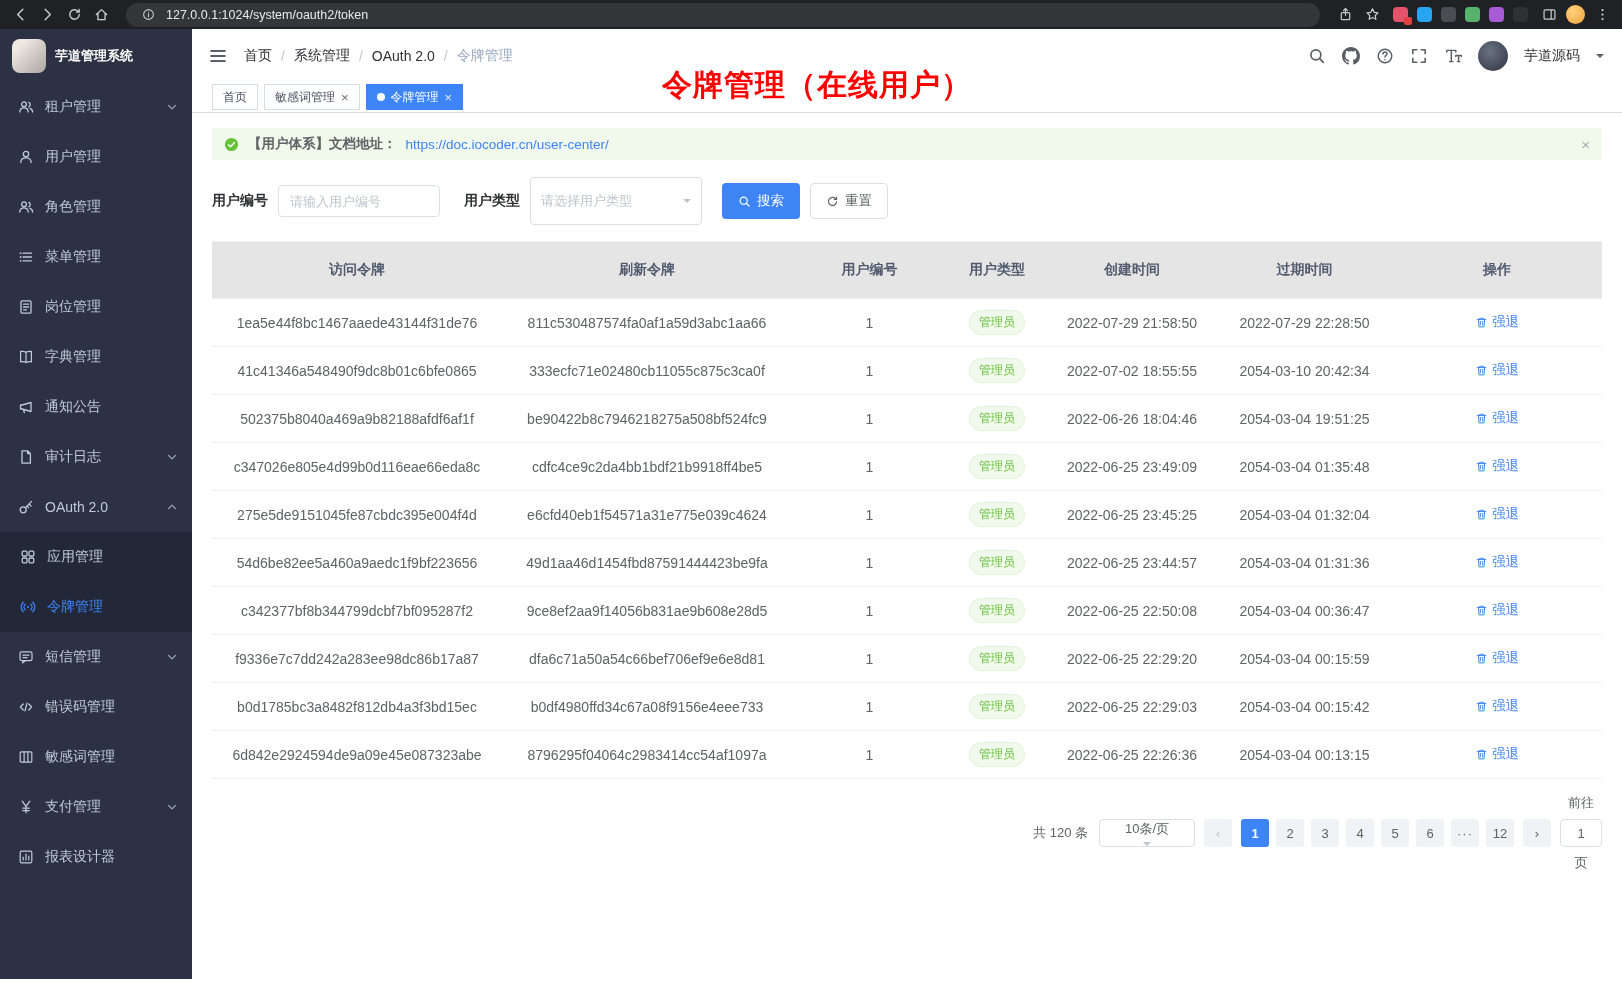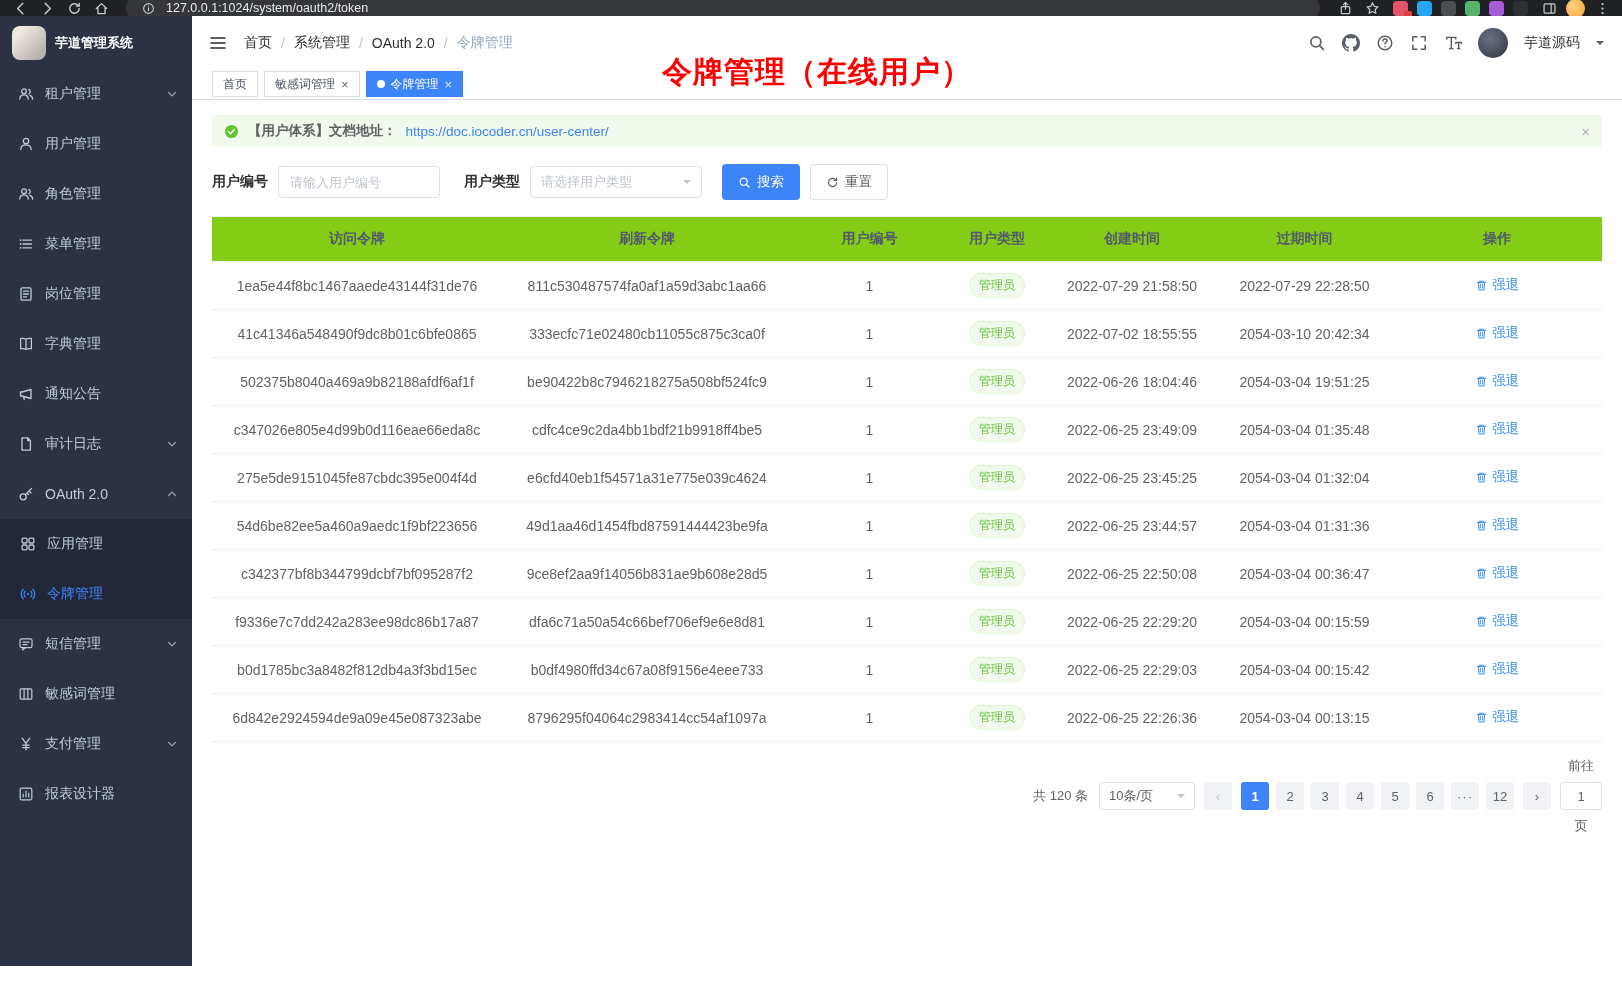--- a/index.html
+++ b/index.html
@@ -11,21 +11,21 @@
     --sidebar-text:#bfcbd9;
     --annotation:#ff0000;
   }
   *{box-sizing:border-box;margin:0;padding:0;}
   html,body{width:1622px;height:982px;overflow:hidden;}
   body{font-family:"Liberation Sans","DejaVu Sans",sans-serif;background:#fff;}
   svg{display:block;}
   .ic12{width:13px;height:13px;}
 
   
-  .browser-bar{height:16px;background:#202124;display:flex;align-items:center;padding:0 10px;gap:7px;}
+  .browser-bar{height:29px;background:#202124;display:flex;align-items:center;padding:0 10px;gap:7px;}
   .nav-ic{width:20px;height:20px;color:#c7cace;display:flex;align-items:center;justify-content:center;cursor:pointer;flex-shrink:0;}
   .nav-ic svg{width:15px;height:15px;}
   .url-pill{flex:1;height:24px;background:#35363a;border-radius:12px;display:flex;align-items:center;padding:0 12px;gap:8px;margin:0 8px;min-width:0;}
   .url-pill .nav-ic svg{width:13px;height:13px;}
   .url-text{color:#e8eaed;font-size:12.5px;white-space:nowrap;}
   .ext-wrap{display:flex;align-items:center;gap:9px;margin:0 4px;}
   .ext-dot{width:15px;height:15px;border-radius:4px;position:relative;display:inline-block;cursor:pointer;}
   .ext-badge{position:absolute;right:-4px;bottom:-3px;width:8px;height:8px;border-radius:2px;background:#e04040;}
   .browser-avatar{width:19px;height:19px;border-radius:50%;background:radial-gradient(circle at 35% 35%,#ffcf7d,#f2a33c);cursor:pointer;flex-shrink:0;}
 
@@ -77,39 +77,39 @@
   .alert-ic{width:15px;height:15px;color:var(--success);}
   .alert-ic svg{width:15px;height:15px;}
   .alert-text{color:#606266;font-weight:700;}
   .alert-link{color:var(--accent);text-decoration:none;cursor:pointer;}
   .alert-close{margin-left:auto;color:#a8abb2;font-size:15px;cursor:pointer;}
 
   .filters{display:flex;align-items:center;gap:10px;margin:17px 0 16px 0;font-size:14px;}
   .f-label{font-weight:700;color:#303133;}
   .f-input{width:162px;height:32px;border:1px solid #dcdfe6;border-radius:4px;padding:0 11px;font-size:13px;color:#606266;outline:none;font-family:inherit;}
   .f-input::placeholder{color:#bfc4cc;}
-  .f-select{width:172px;height:32px;border:1px solid #dcdfe6;border-radius:4px;display:flex;align-items:center;justify-content:space-between;padding:0 10px;color:#bfc4cc;font-size:13px;cursor:pointer;}
+  .f-select{width:172px;height:48px;border:1px solid #dcdfe6;border-radius:4px;display:flex;align-items:center;justify-content:space-between;padding:0 10px;color:#bfc4cc;font-size:13px;cursor:pointer;}
   .sel-caret{width:0;height:0;border:4.5px solid transparent;border-top-color:#c0c4cc;margin-top:4px;}
   .btn{height:36px;border-radius:4px;padding:0 15px;display:inline-flex;align-items:center;gap:6px;font-size:13.5px;cursor:pointer;border:1px solid transparent;font-family:inherit;}
   .btn svg{width:13px;height:13px;}
   .btn-primary{background:var(--accent);color:#fff;margin-left:10px;}
   .btn-plain{background:#fff;border-color:#dcdfe6;color:#606266;}
 
   
   .tbl{--cols:290px 290px 155px 100px 170px 175px 1fr;width:100%;}
-  .tbl-head{display:grid;grid-template-columns:var(--cols);height:46px;align-items:center;border-top:1px solid #ebeef5;border-bottom:1px solid #ebeef5;background:#84cc16;color:#515a6e;font-weight:700;font-size:14px;text-align:center;}
+  .tbl-head{display:grid;grid-template-columns:var(--cols);height:58px;align-items:center;border-top:1px solid #ebeef5;border-bottom:1px solid #ebeef5;background:#e5e5e5;color:#515a6e;font-weight:700;font-size:14px;text-align:center;}
   .tbl-row{display:grid;grid-template-columns:var(--cols);height:48px;align-items:center;border-bottom:1px solid #ebeef5;color:#606266;font-size:14px;text-align:center;}
   .td{white-space:nowrap;overflow:hidden;text-overflow:ellipsis;padding:0 4px;}
   .badge{display:inline-block;padding:3px 9px;font-size:12px;color:var(--success);background:var(--success-bg);border:1px solid #e1f3d8;border-radius:12px;}
   .action-link{color:var(--accent);font-size:13.5px;display:inline-flex;align-items:center;gap:4px;cursor:pointer;}
 
   
   .pager{display:flex;justify-content:flex-end;align-items:center;gap:9px;margin-top:15px;font-size:13px;color:#606266;}
   .pg-total{margin-right:2px;}
-  .pg-size{width:96px;height:28px;border:1px solid #dcdfe6;border-radius:4px;display:flex;align-items:center;justify-content:space-between;padding:0 9px;color:#606266;cursor:pointer;}
+  .pg-size{width:96px;height:28px;border:1px solid #dcdfe6;border-radius:4px;display:flex;align-items:center;justify-content:space-between;padding:0 9px;color:#606266;cursor:pointer;flex-direction:column;}
   .pg-pages{display:flex;align-items:center;gap:7px;}
   .pg-btn{min-width:28px;height:28px;border-radius:3px;background:#f0f2f5;display:inline-flex;align-items:center;justify-content:center;font-size:13px;color:#606266;cursor:pointer;padding:0 5px;}
   .pg-btn.active{background:var(--accent);color:#fff;font-weight:700;}
   .pg-btn.disabled{color:#c0c4cc;}
   .pg-btn.ell{letter-spacing:1px;}
   .pg-goto{display:flex;align-items:center;gap:7px;flex-direction:column;}
   .pg-goto input{width:42px;height:28px;border:1px solid #dcdfe6;border-radius:4px;text-align:center;color:#606266;font-size:13px;outline:none;font-family:inherit;}
 </style>
 </head>
 <body>
@@ -507,20 +507,29 @@
      <span class="mi-label">短信管理</span>
      <span class="mi-chevron chev-down">
             <svg viewBox="0 0 16 16">
               <use href="#i-chevron"></use>
             </svg>
           </span>
    </div>
         <div class="menu-item">
      <span class="mi-icon">
             <svg viewBox="0 0 16 16">
+              <use href="#i-code"></use>
+            </svg>
+          </span>
+     <span class="mi-label">错误码管理</span>
+
+   </div>
+        <div class="menu-item">
+     <span class="mi-icon">
+            <svg viewBox="0 0 16 16">
               <use href="#i-columns"></use>
             </svg>
           </span>
      <span class="mi-label">敏感词管理</span>
 
    </div>
         <div class="menu-item">
      <span class="mi-icon">
             <svg viewBox="0 0 16 16">
               <use href="#i-yen"></use>

